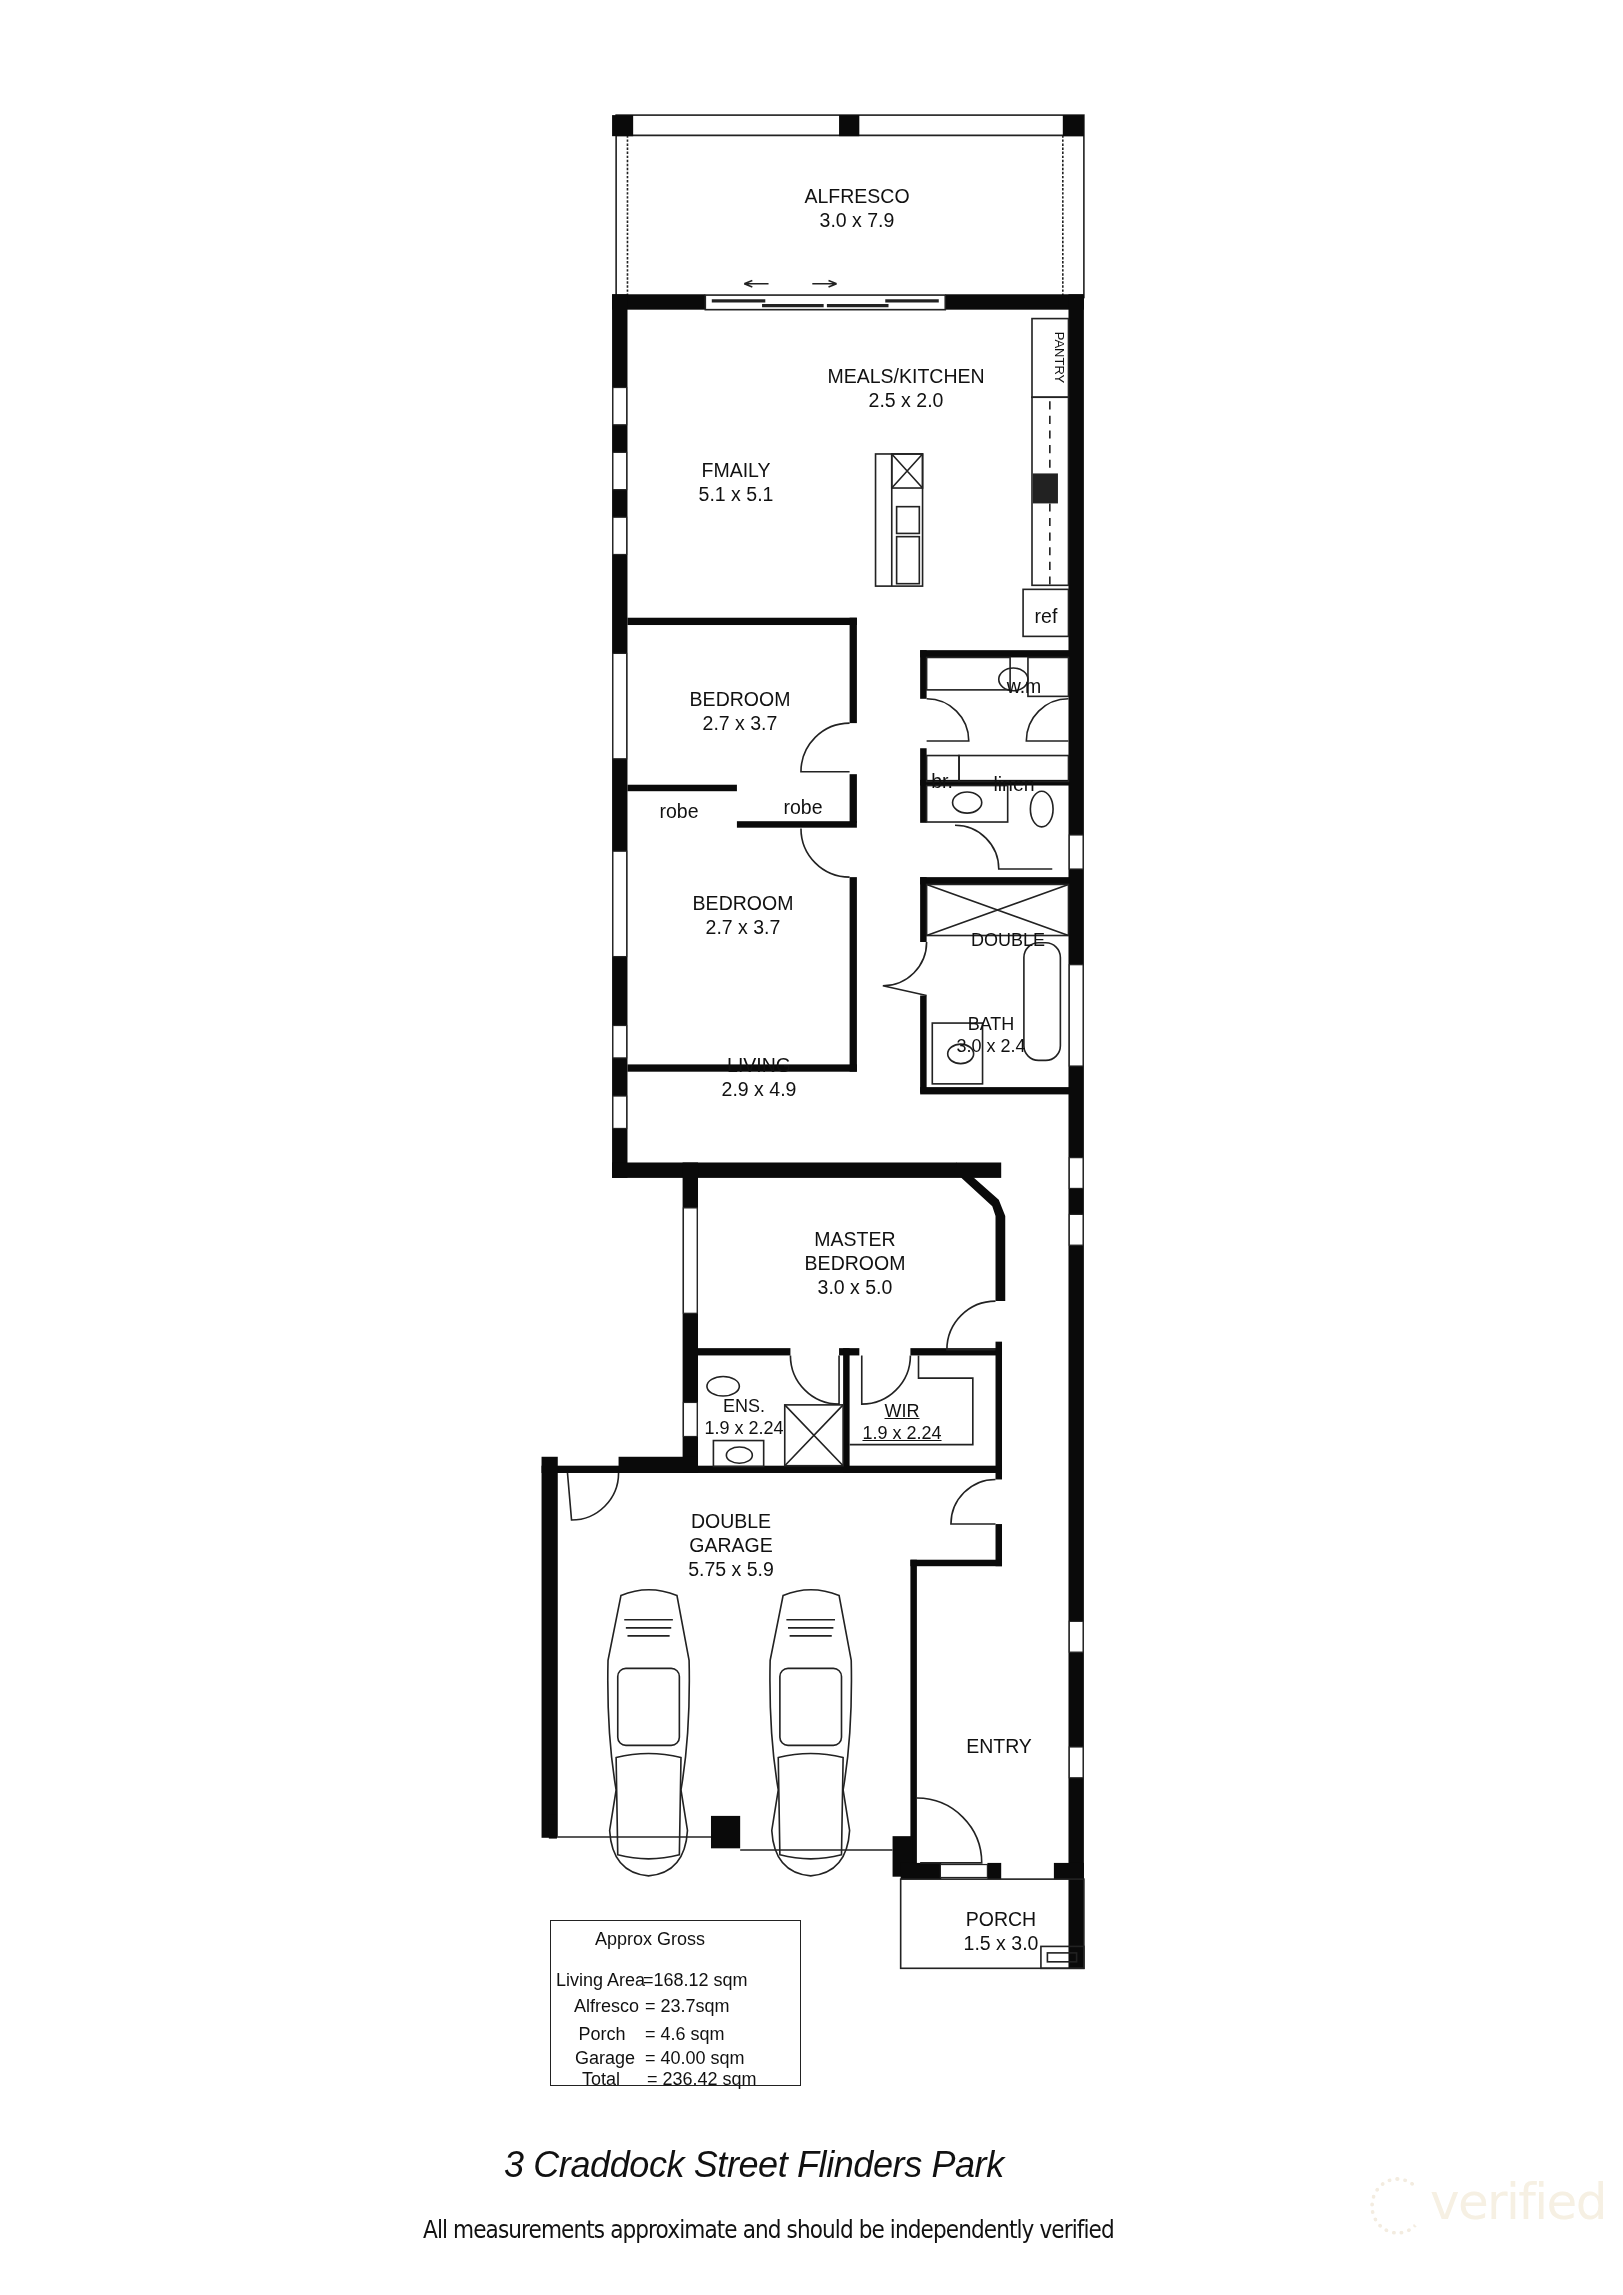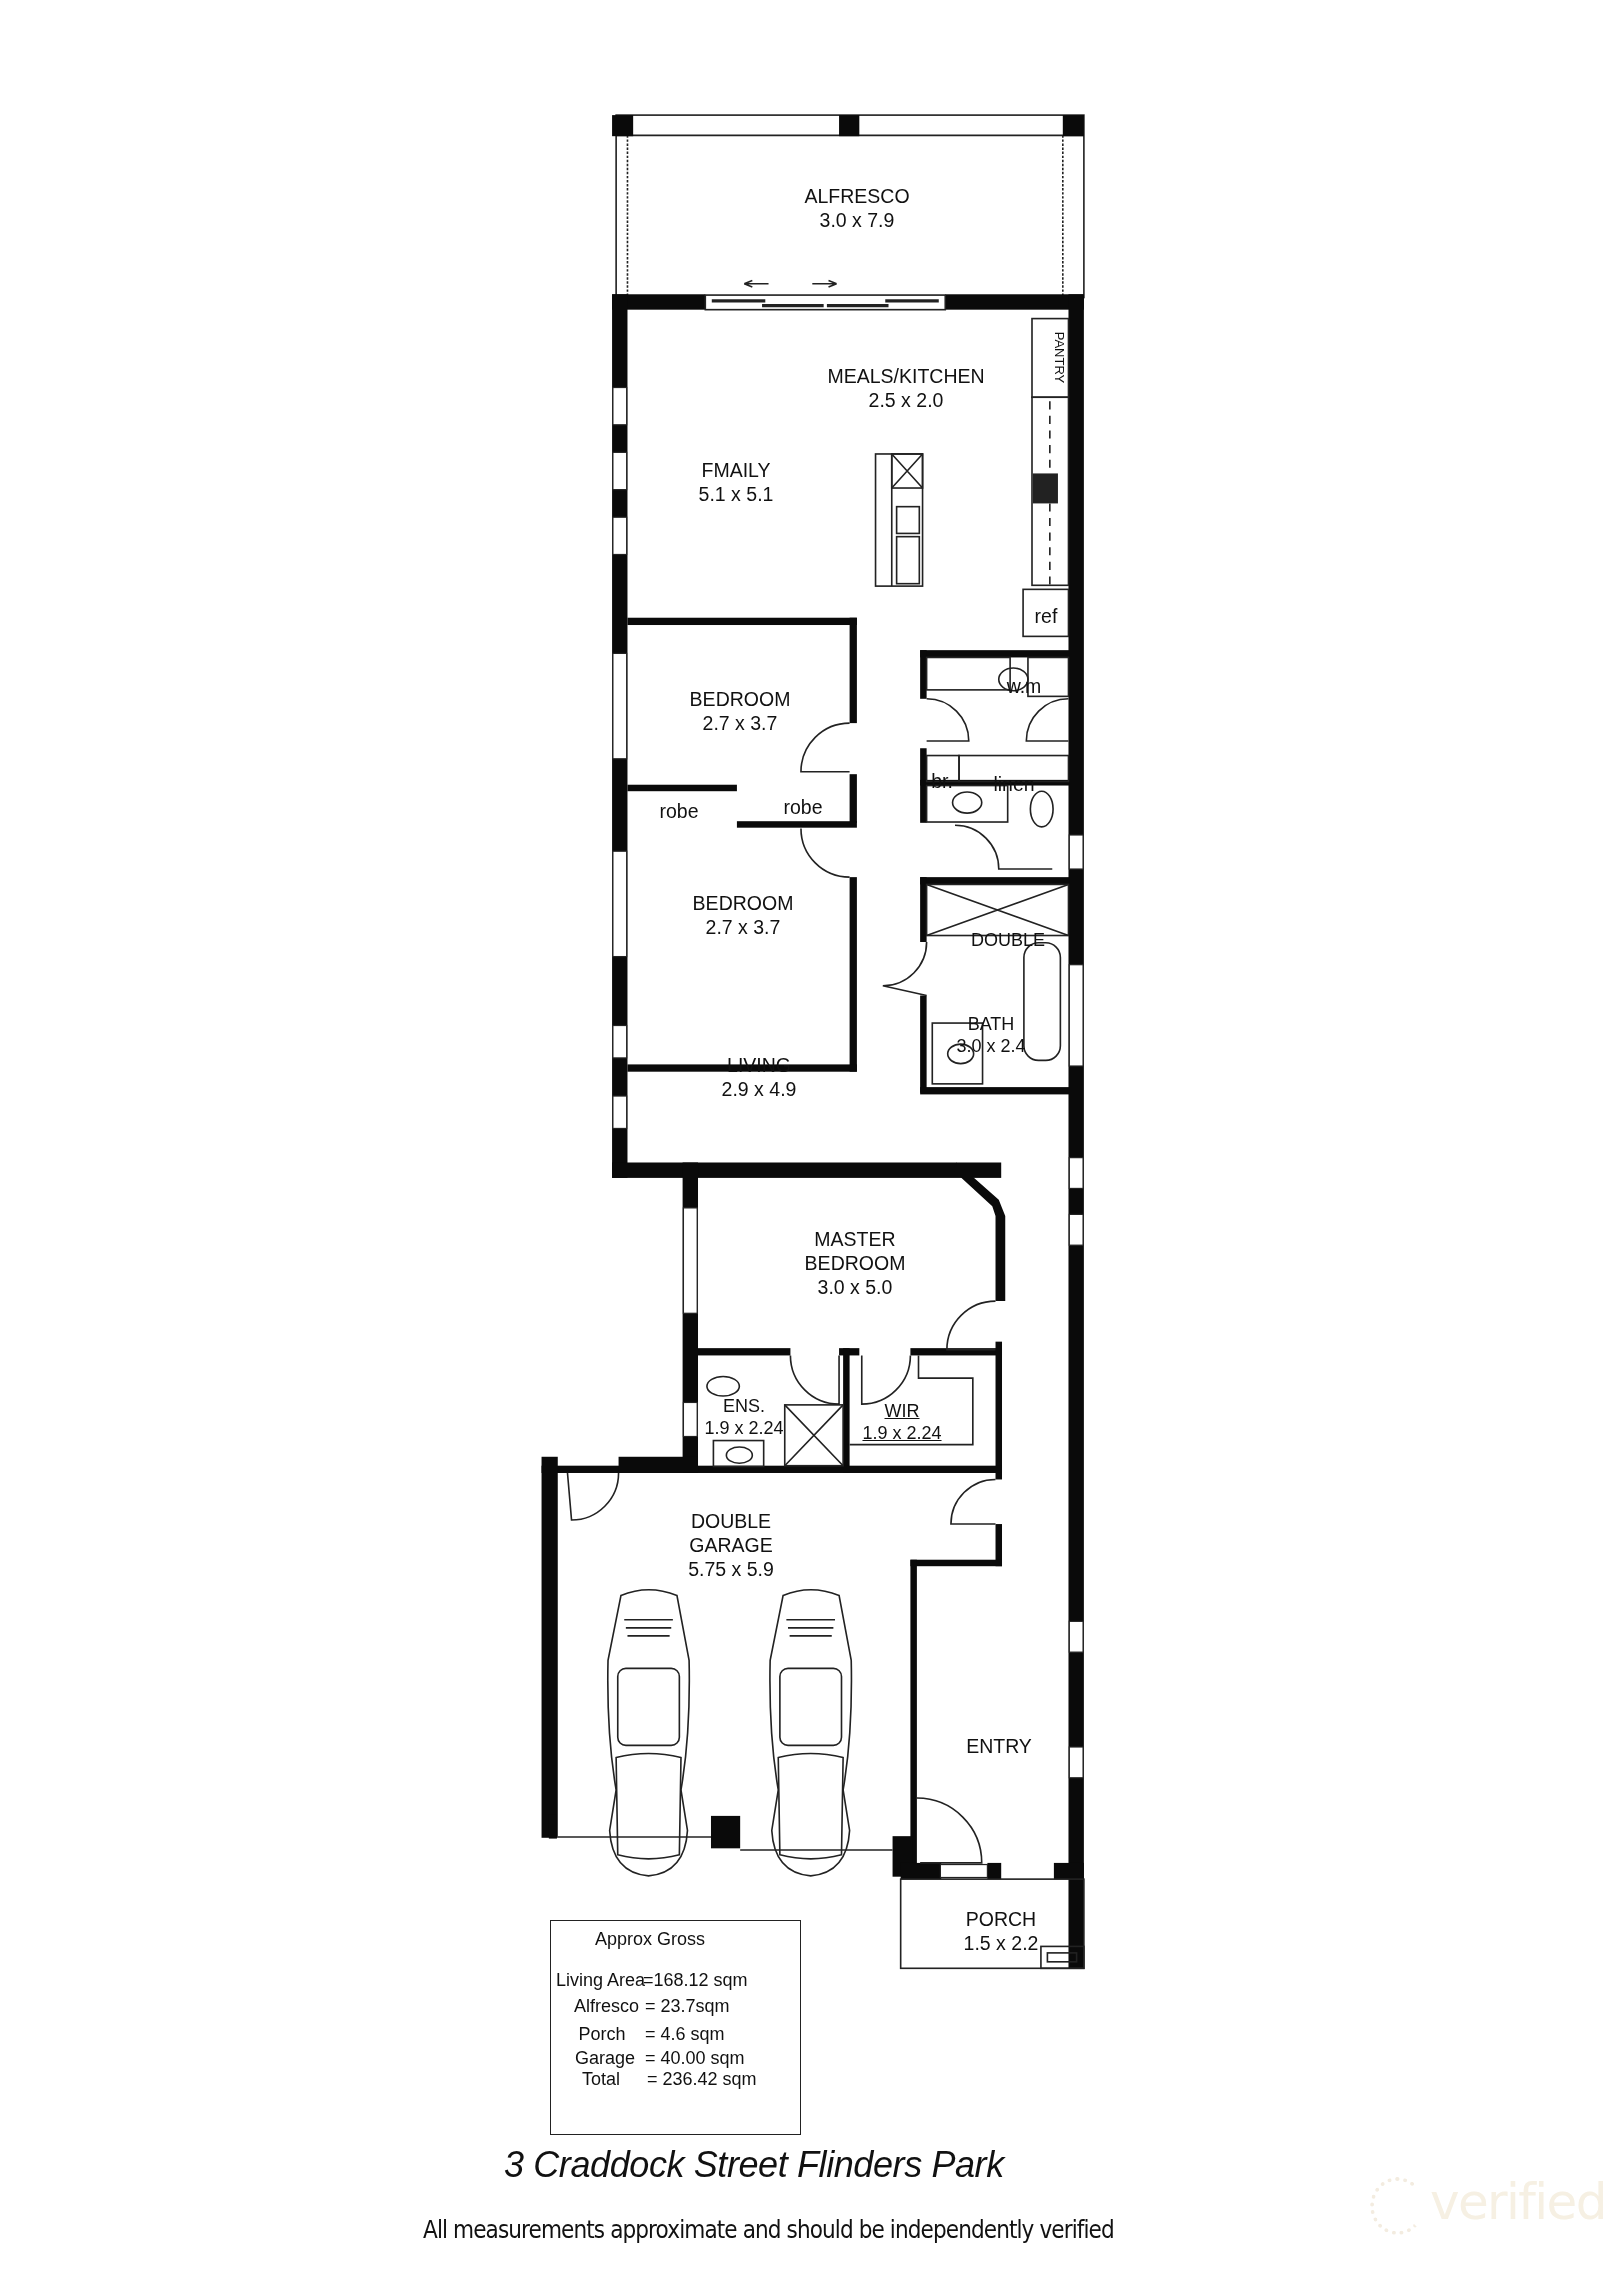--- a/index.html
+++ b/index.html
@@ -6,21 +6,21 @@
   body { width: 1623px; height: 2295px; position: relative; overflow: hidden;
          font-family: "Liberation Sans", sans-serif; color: #111; }
   #plan { position: absolute; left: 0; top: 0; }
   .lbl { position: absolute; text-align: center; font-family: "Liberation Sans", sans-serif;
          color: #111; line-height: 1.22; white-space: nowrap; transform: translateX(-50%); }
   .lbl.big { font-size: 19.5px; }
   .lbl.sm  { font-size: 18px; }
   .room-name, .room-dim { display: block; }
   .pantry { position: absolute; left: 1051px; top: 334px; font-size: 13px;
             transform: rotate(90deg); transform-origin: center; width: 65px; text-align:center; margin-left:-32px; }
-  #areas { position: absolute; left: 550px; top: 1920px; width: 251px; height: 215px;
+  #areas { position: absolute; left: 550px; top: 1920px; width: 251px; height: 166px;
            border: 1.6px solid #222; box-sizing: border-box; font-size: 18px; }
   #areas .title { position: absolute; left: 44px; top: 8px; }
   #areas .row { position: absolute; left: 0; width: 251px; }
   #areas .row .k { position: absolute; text-align: left; }
   #areas .row .v { position: absolute; left: 92px; }
   #address { position: absolute; left: 504px; top: 2144px; font-size: 36px; letter-spacing: -0.4px; font-style: italic; }
   #disclaimer { position: absolute; left: 423px; top: 2216px; font-size: 24px;
                 font-family: "DejaVu Sans", sans-serif; letter-spacing: -1px; transform: scaleX(0.9); transform-origin: left; }
   #watermark { position: absolute; left: 1370px; top: 2173px; font-size: 50px; color: #f6f0e3;
                font-family: "DejaVu Sans", sans-serif; letter-spacing: -1.6px; }
@@ -245,21 +245,21 @@
   <span class="room-dim">1.9 x 2.24</span>
 </div>
 <div class="lbl big" style="left:731px;top:1510px;">
   <span class="room-name">DOUBLE</span>
   <span class="room-name">GARAGE</span>
   <span class="room-dim">5.75 x 5.9</span>
 </div>
 <div class="lbl big" style="left:999px;top:1735px;">ENTRY</div>
 <div class="lbl big" style="left:1001px;top:1908px;">
   <span class="room-name">PORCH</span>
-  <span class="room-dim">1.5 x 2.2</span>
+  <span class="room-dim">1.5 x 3.0</span>
 </div>
 
 <div id="areas">
   <span class="title">Approx Gross</span>
   <div class="row" style="top:49px;">
     <span class="k" style="left:4.9px;">Living Area</span>
     <span class="v" style="left:92px;">=168.12 sqm</span>
   </div>
   <div class="row" style="top:75px;">
     <span class="k" style="left:23px;">Alfresco</span>

